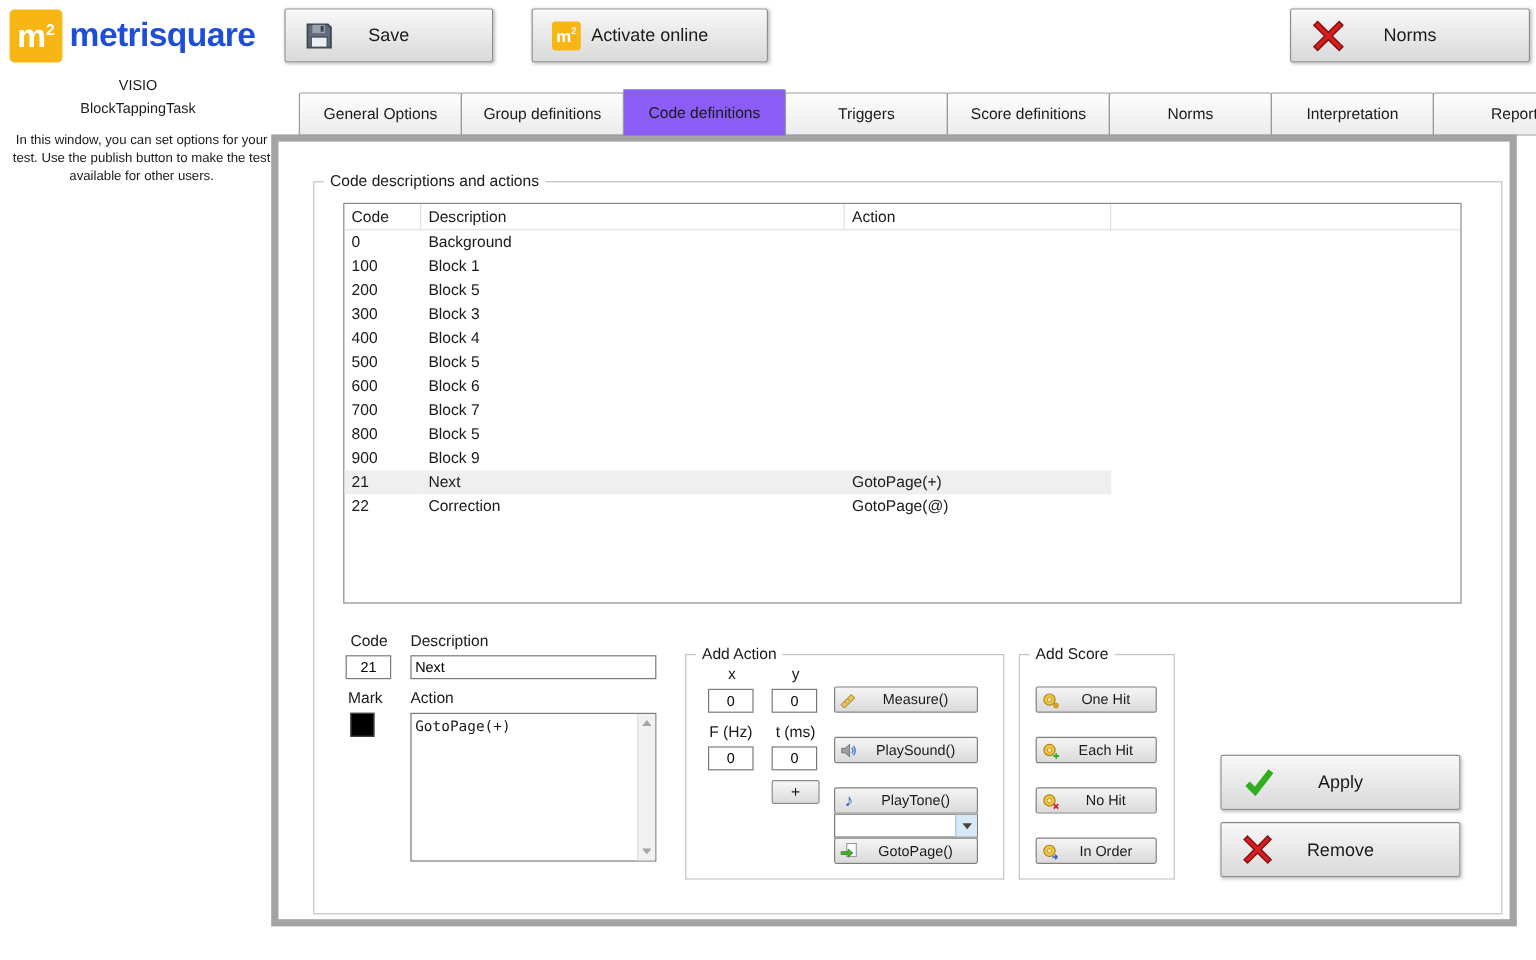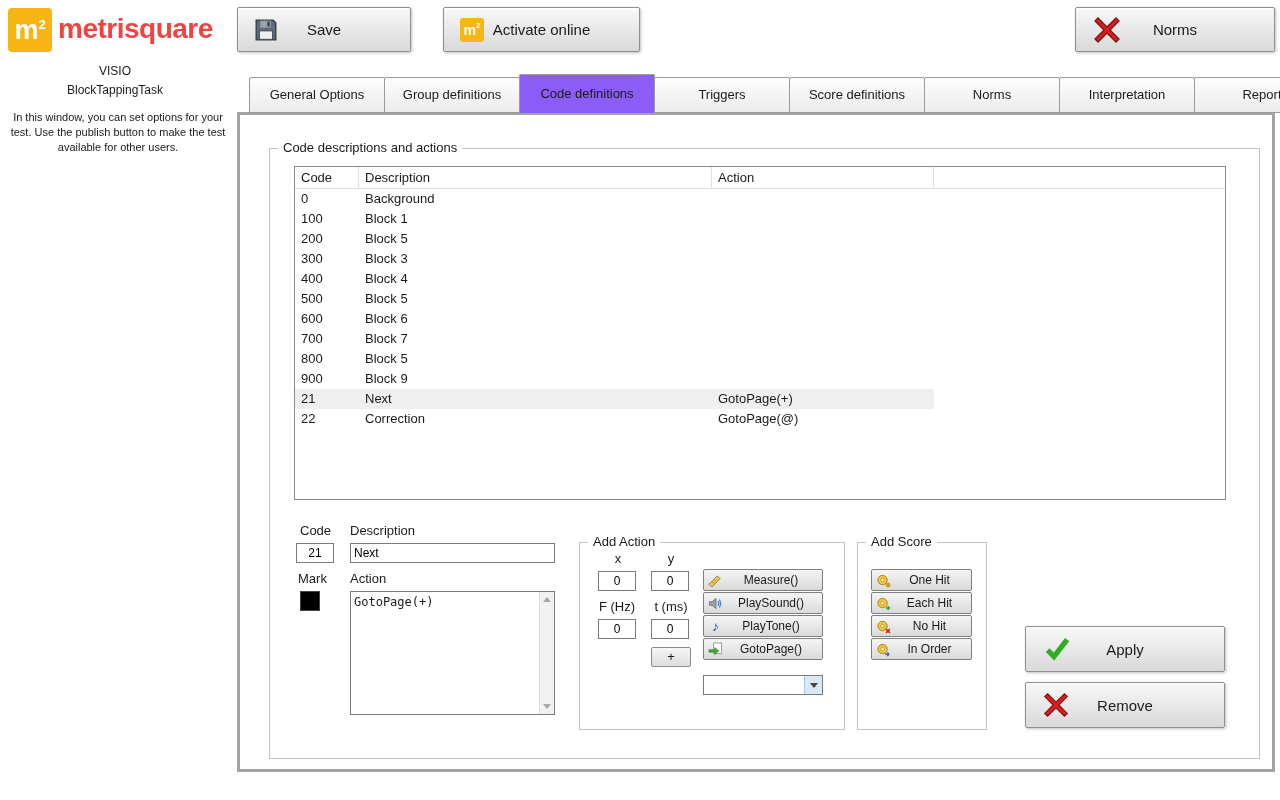--- a/index.html
+++ b/index.html
@@ -7,21 +7,21 @@
     font-family:"Liberation Sans", sans-serif; color:#1a1a1a; }
   body { position:relative; font-size:13px; }
 
   
   .sidebar { position:absolute; left:0; top:0; width:237px; height:800px; }
   .logo { position:absolute; left:8px; top:8px; width:44px; height:44px;
     background:#f8b614; border-radius:4px; color:#fff; font-weight:bold;
     display:flex; align-items:center; justify-content:center; font-size:27px; }
   .logo sup { font-size:13px; margin-top:-12px; }
   .brand { position:absolute; left:58px; top:13px; font-size:28px; font-weight:bold;
-    letter-spacing:-0.5px; color:#ef4444; }
+    letter-spacing:-0.5px; color:#1d4ed8; }
   .proj  { position:absolute; left:0; top:64px; width:230px; text-align:center; font-size:12px; }
   .task  { position:absolute; left:0; top:83px; width:230px; text-align:center; font-size:12px; }
   .info  { position:absolute; left:10px; top:110px; width:216px; text-align:center;
     font-size:11px; line-height:1.35; }
 
   
   .btn-large { position:absolute; height:45px; border:1px solid #8f8f8f; border-radius:2px;
     background:linear-gradient(#f8f8f8,#d9d9d9); box-shadow:inset 0 1px 0 #fff, 1px 1px 3px rgba(0,0,0,.25);
     display:flex; align-items:center; justify-content:center; font-size:15px; cursor:default; }
   .btn-large .icon { position:absolute; left:16px; top:50%; transform:translateY(-50%);
@@ -37,22 +37,22 @@
   .tab-strip { position:absolute; left:249px; top:74px; height:39px; display:flex;
     align-items:flex-end; z-index:2; }
   .tab { width:136px; height:36px; line-height:34px; text-align:center; font-size:13px;
     background:linear-gradient(#fdfdfd,#ececec); border:1px solid #9a9a9a;
     border-radius:2px 2px 0 0; margin-left:-1px; cursor:default; }
   .tab:first-child { margin-left:0; }
   .tab.active { height:39px; line-height:37px; background:#8b5cf6; border-bottom:none;
     position:relative; z-index:3; }
 
   
-  .panel { position:absolute; left:237px; top:112px; width:1038px; height:660px;
-    border:3px solid #a3a3a3; background:#fff; z-index:1; }
+  .panel { position:absolute; left:226px; top:112px; width:1038px; height:660px;
+    border:6px solid #a3a3a3; background:#fff; z-index:1; }
 
   .groupbox { position:absolute; border:1px solid #c3c3c3; }
   .legend { position:absolute; top:-9px; left:8px; background:#fff; padding:0 5px; font-size:13px; }
 
   #gb-codes { left:29px; top:33px; width:991px; height:611px; }
 
   
   .listview { position:absolute; left:24px; top:17px; width:932px; height:334px;
     border:1px solid #8a8a8a; background:#fff; overflow:hidden; }
   .lv-head { display:flex; height:22px; border-bottom:1px solid #e0e0e0; }
@@ -93,21 +93,21 @@
   #gb-add-score  { left:587px; top:393px; width:130px; height:188px; }
   .axis-label { position:absolute; width:40px; text-align:center; font-size:13px; }
   .axis-wide  { position:absolute; width:58px; text-align:center; font-size:13px; }
   #lbl-x { left:18px; top:8px; } #lbl-y { left:71px; top:8px; }
   #in-x  { left:18px; top:28px; width:38px; } #in-y { left:71px; top:28px; width:38px; }
   #lbl-f { left:8px;  top:56px; } #lbl-t { left:62px; top:56px; }
   #in-f  { left:18px; top:76px; width:38px; } #in-t { left:71px; top:76px; width:38px; }
   .plus-btn { position:absolute; left:71px; top:104px; width:40px; height:20px;
     border:1px solid #8a8a8a; border-radius:2px; background:linear-gradient(#f6f6f6,#dcdcdc);
     text-align:center; line-height:18px; font-size:13px; }
-  .btn-col { position:absolute; display:flex; flex-direction:column; gap:1px; }
+  .btn-col { position:absolute; display:flex; flex-direction:column; gap:20px; }
   #add-action-buttons { left:123px; top:26px; }
   #add-score-buttons  { left:13px;  top:26px;align-items:flex-end; }
   .small-btn { height:22px; border:1px solid #7f7f7f; border-radius:2px;
     background:linear-gradient(#f5f5f5,#dadada); display:flex; align-items:center;
     padding-left:3px; font-size:12px; }
   #add-action-buttons .small-btn { width:120px; }
   #add-score-buttons  .small-btn { width:101px; }
   .btn-ic { width:17px; display:flex; justify-content:center; align-items:center; }
   .btn-lb { flex:1; text-align:center; padding-right:4px; }
   .note-glyph { color:#2853c0; font-size:14px; font-weight:bold; line-height:1; }

